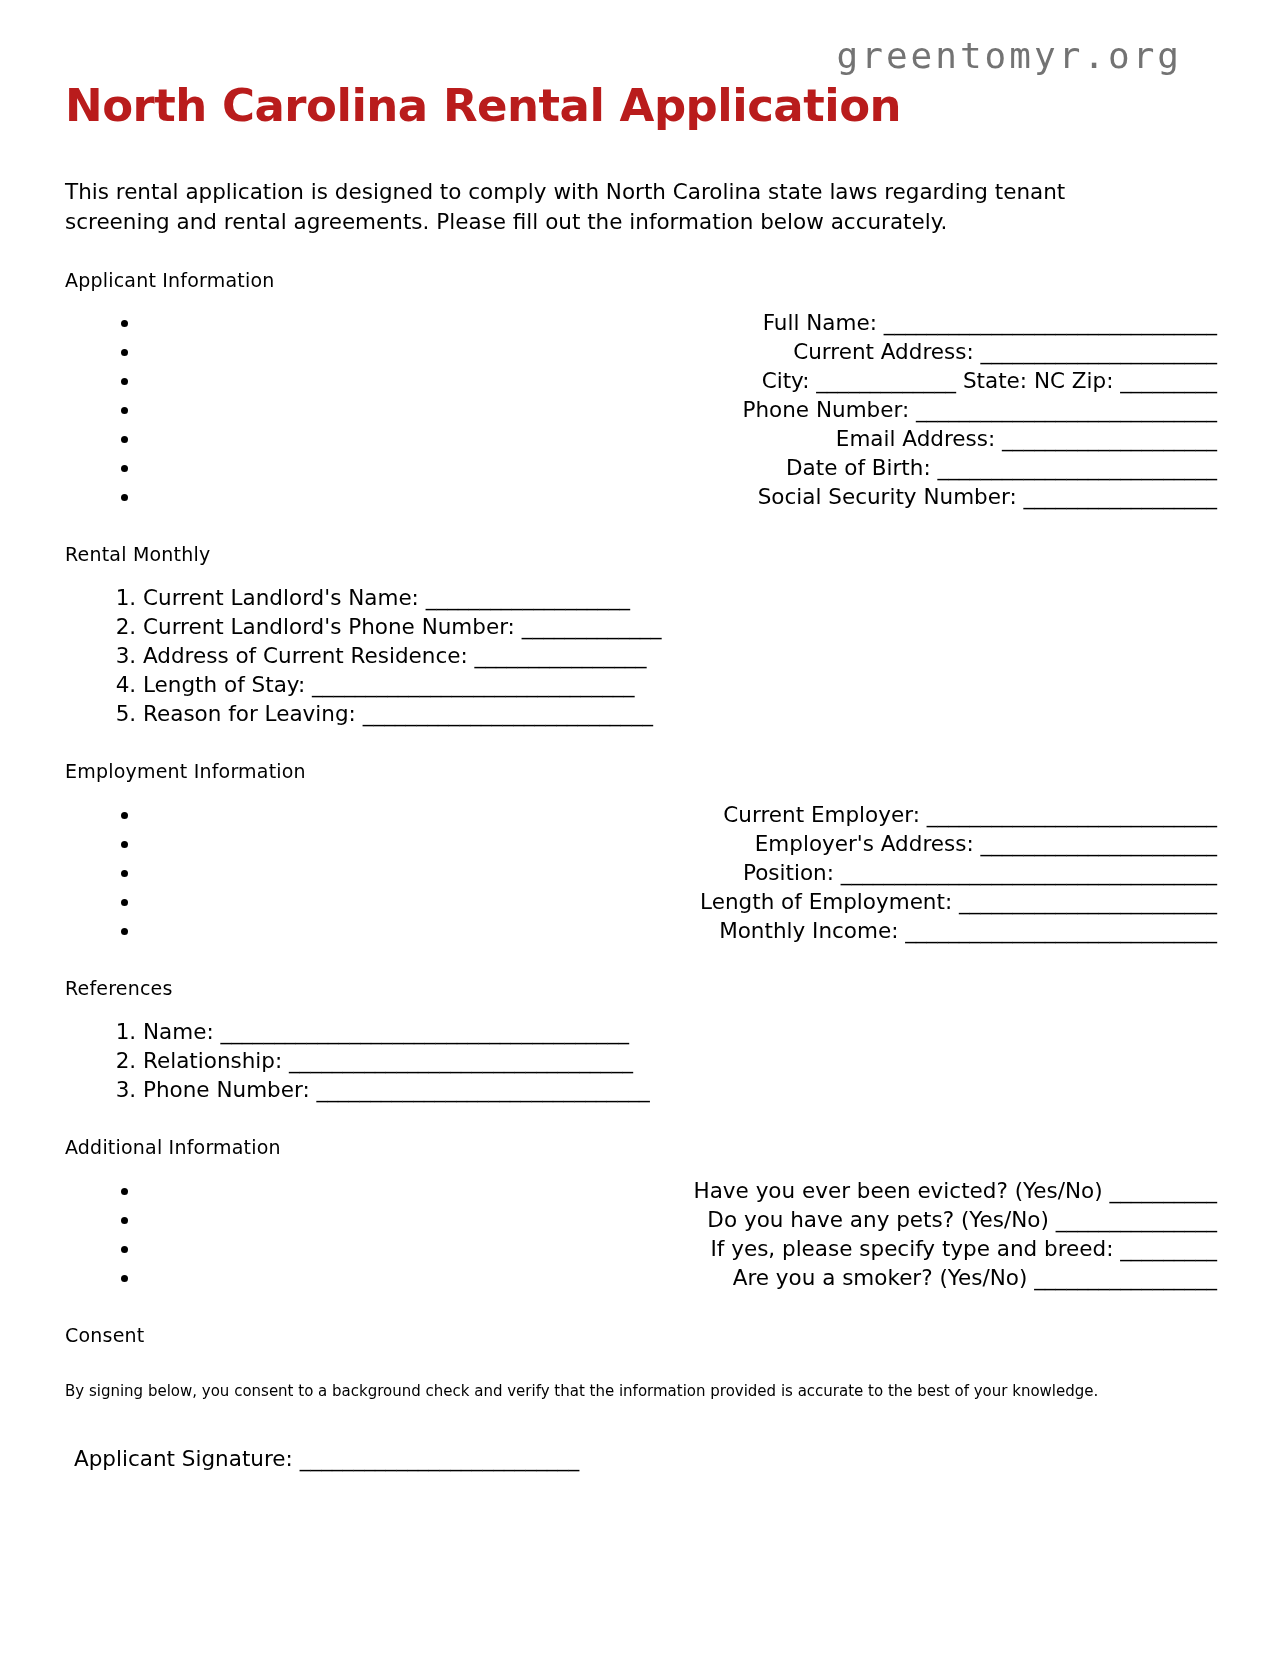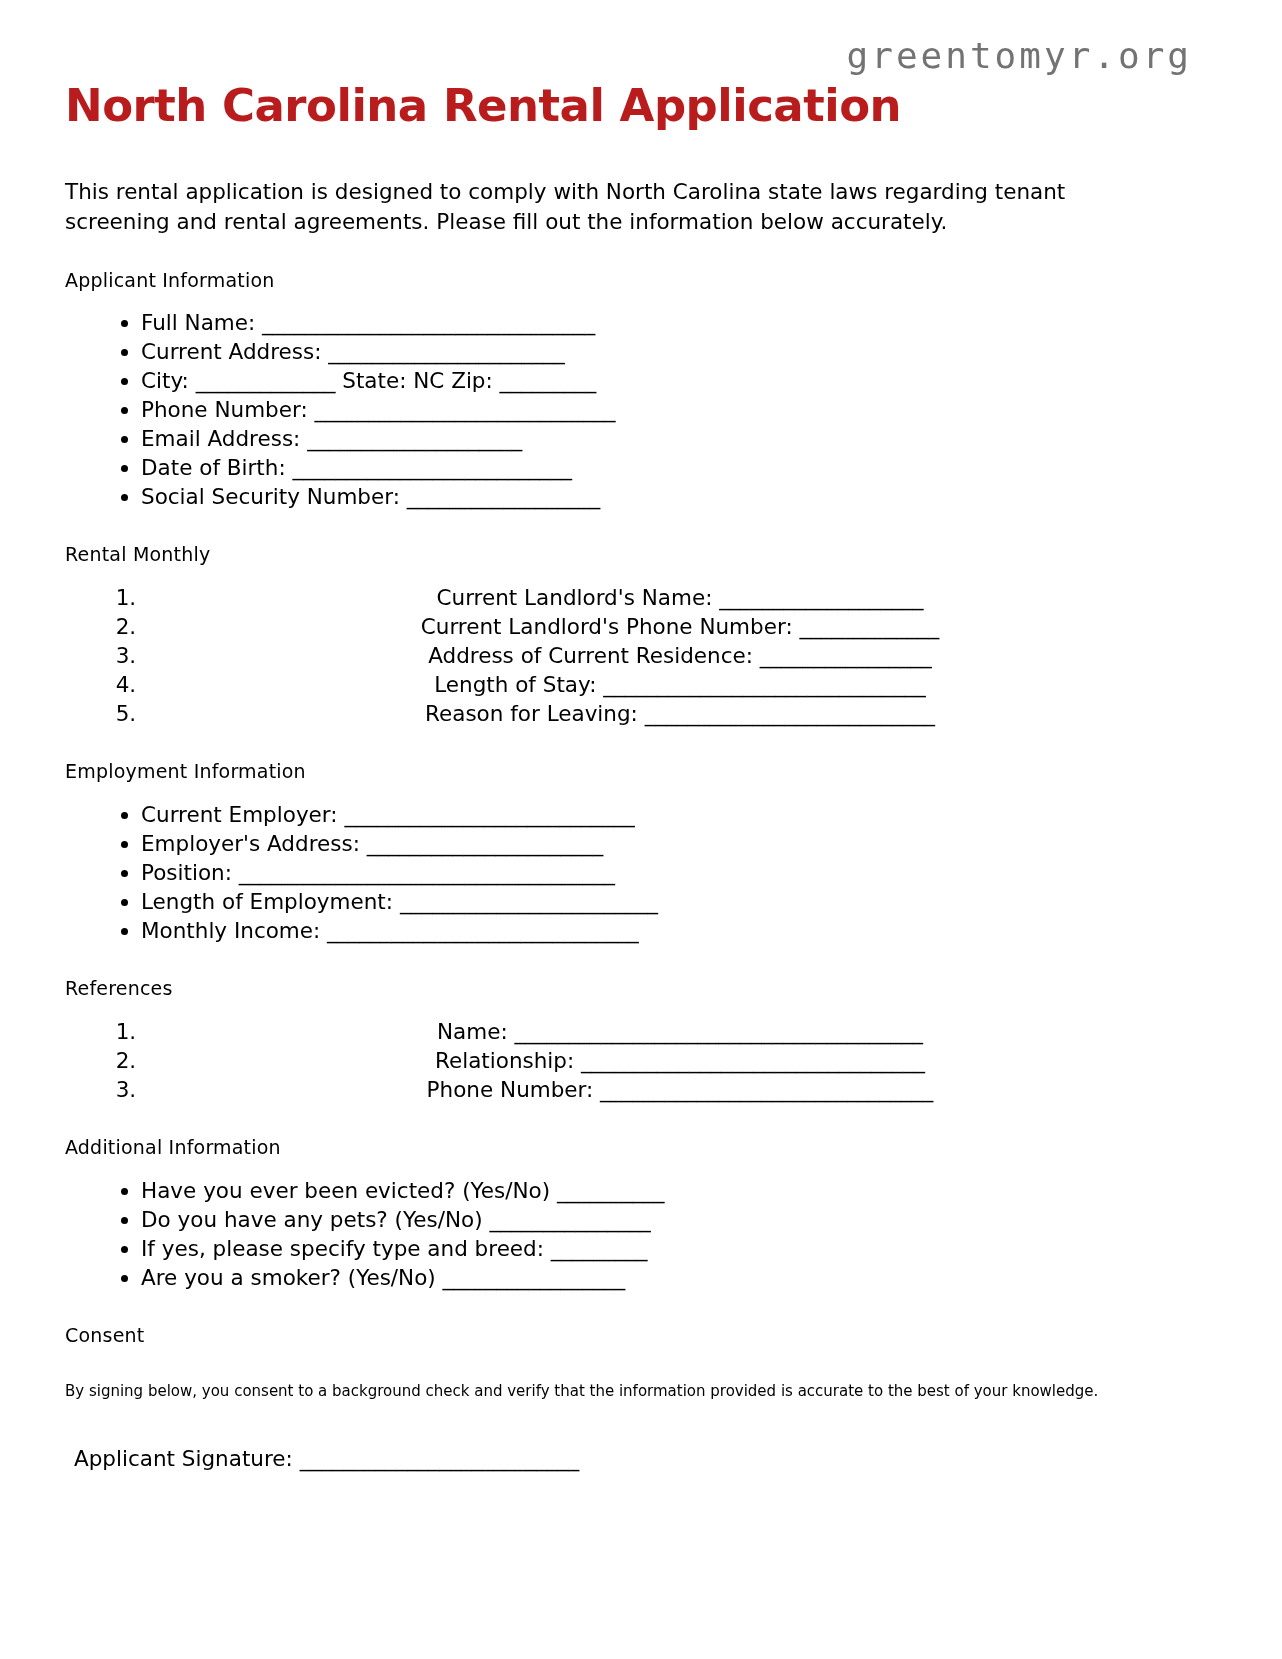--- a/index.html
+++ b/index.html
@@ -19,21 +19,21 @@
   .page {
     position: relative;
     width: 1282px;
     height: 1659px;
     box-sizing: border-box;
     padding: 0 65px;
   }
   .watermark {
     position: absolute;
     top: 38px;
-    right: 90px;
+    right: 100px;
     font-family: "DejaVu Sans Mono", "Liberation Mono", monospace;
     font-size: 36px;
     letter-spacing: 3px;
     color: #737373;
     white-space: nowrap;
     line-height: 1;
   }
   h1.doc-title {
     margin: 0;
     padding-top: 82px;
@@ -61,22 +61,22 @@
   }
   ul.field-list, ol.field-list {
     margin: 0;
     padding-top: 17px;
     padding-bottom: 0;
     padding-left: 76px;
     font-size: 21.5px;
     line-height: 1.35;
     list-style-position: outside;
   }
-  ul.field-list { list-style-type: disc; }
-  ol.field-list { list-style-type: decimal; padding-left: 78px; text-align: center; }
+  ul.field-list { list-style-type: disc; text-align: right; }
+  ol.field-list { list-style-type: decimal; padding-left: 78px; }
   ul.field-list li, ol.field-list li {
     margin: 0;
     padding: 0;
     white-space: pre;
   }
   ol.field-list li::marker { font-size: 21.5px; }
   p.consent-text {
     margin: 0;
     padding-top: 34px;
     font-size: 15px;

